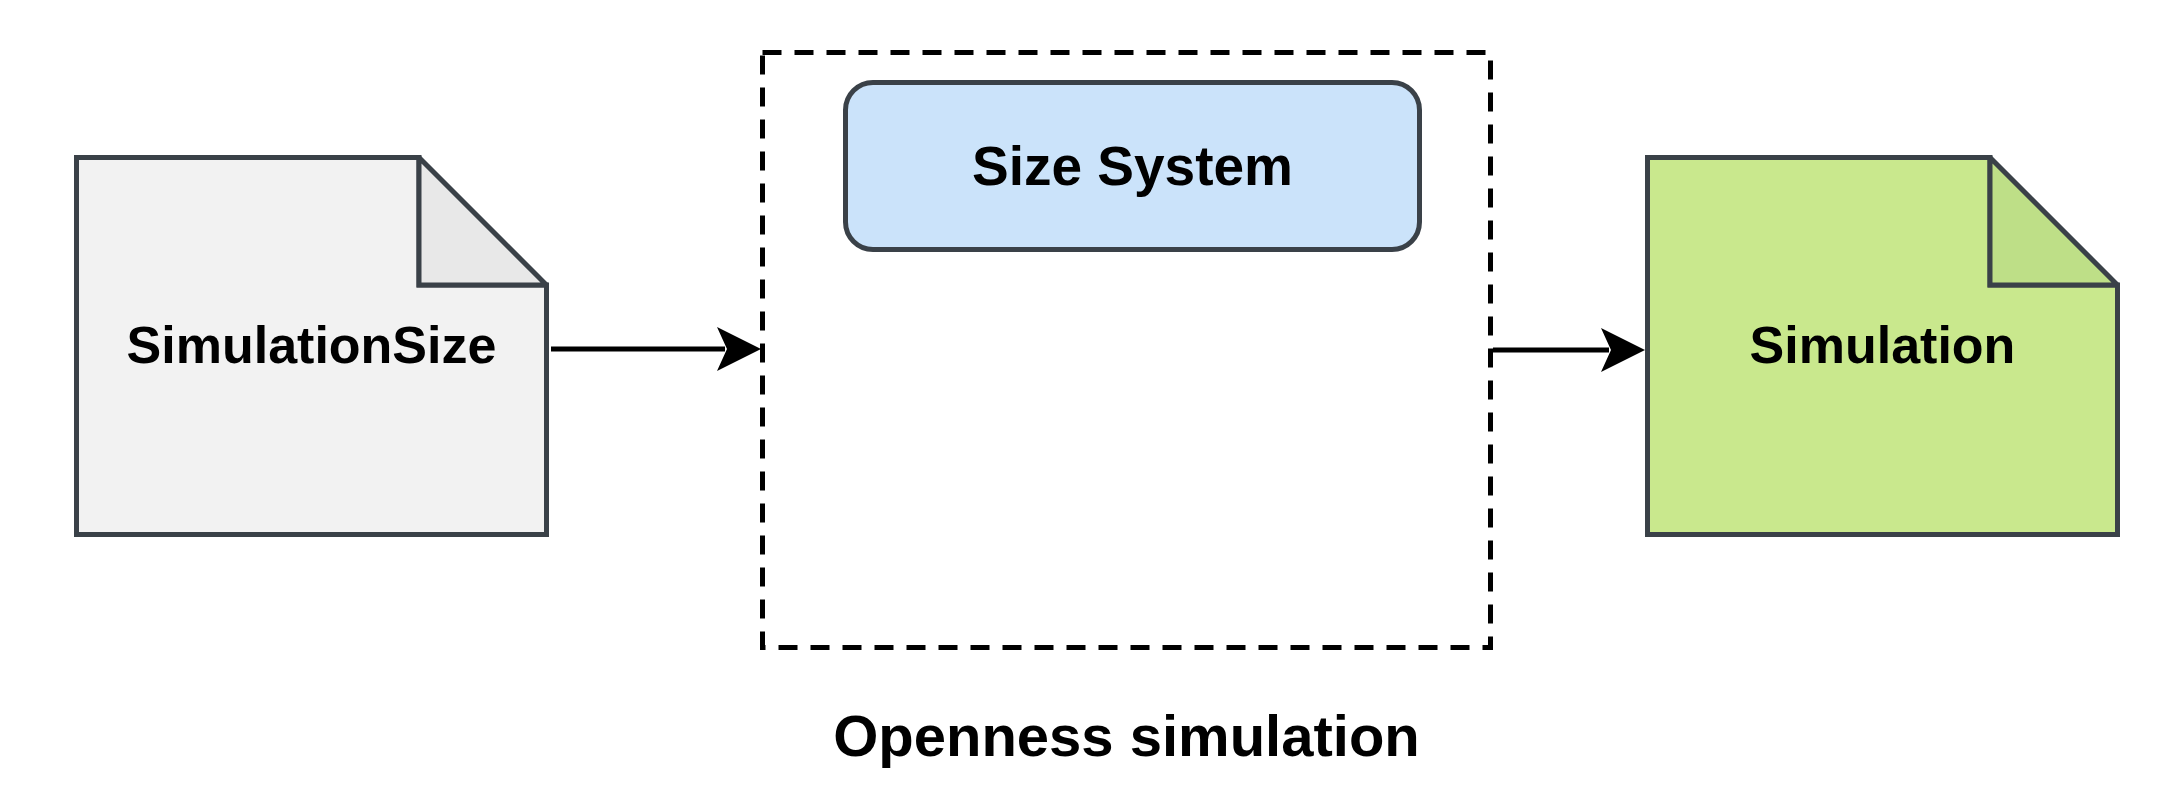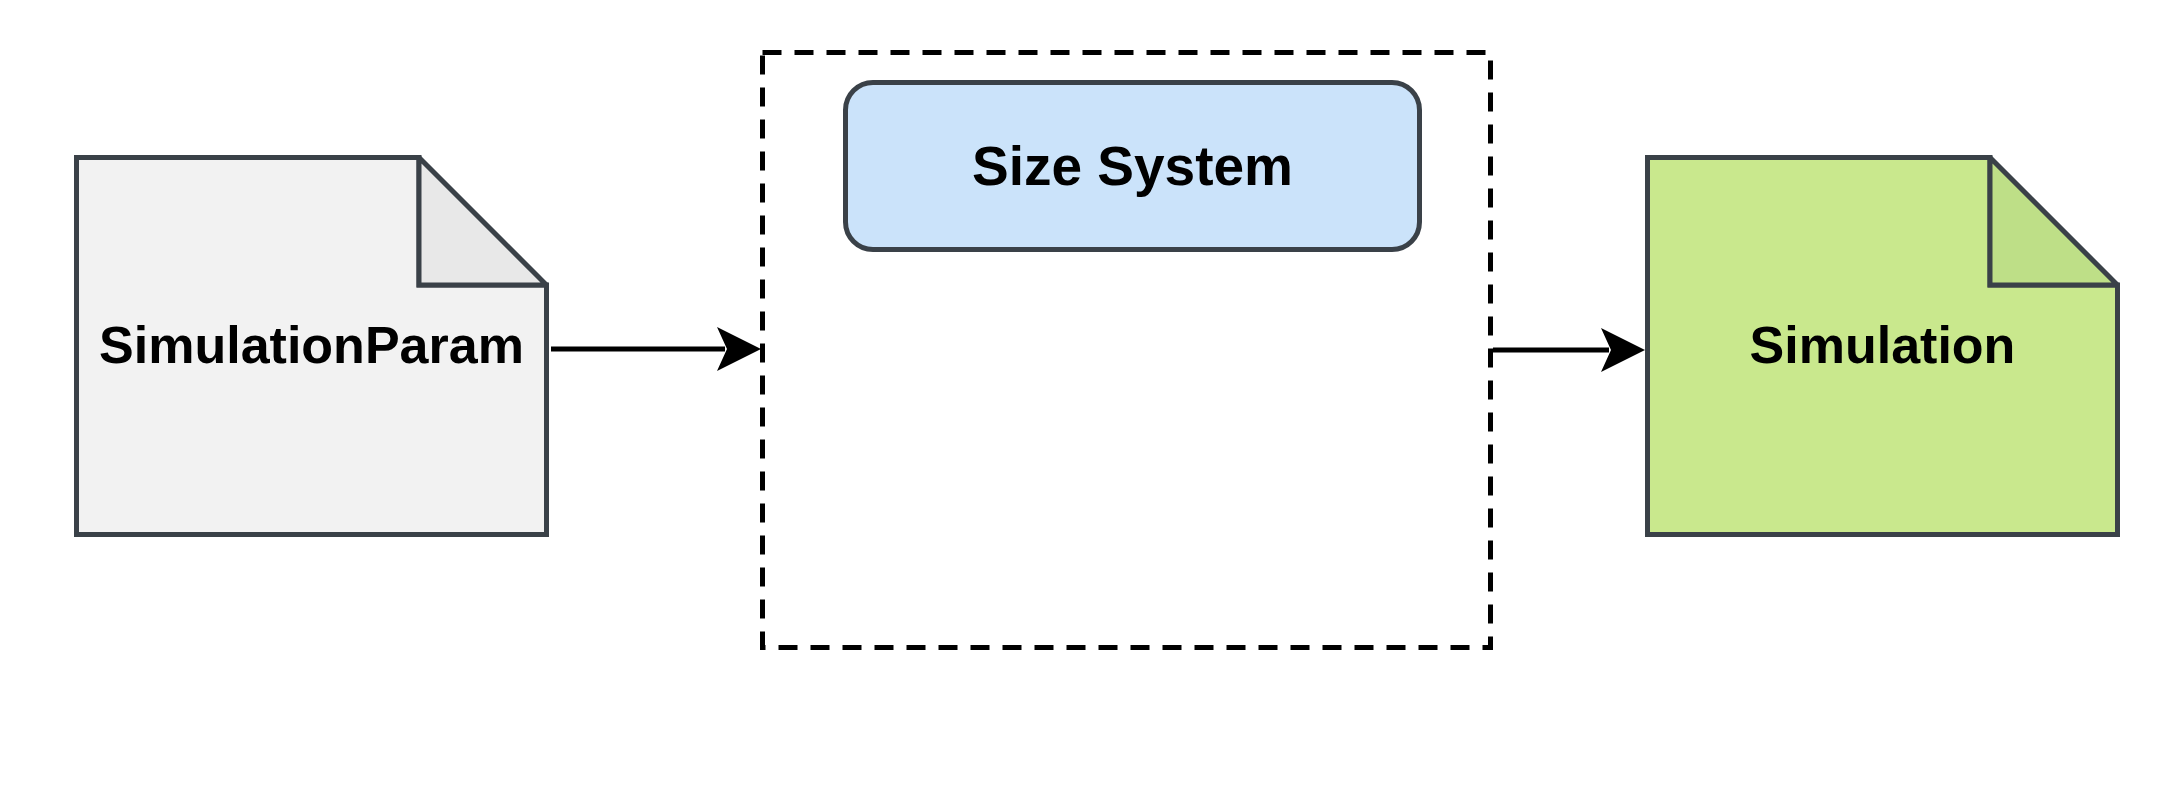--- a/index.html
+++ b/index.html
@@ -84,21 +84,21 @@
 
 <div class="canvas">
 
   <div class="doc doc-input">
     <svg viewBox="0 0 475 382">
       <path d="M2.5,2.5 L345,2.5 L345,130 L472.5,130 L472.5,379.5 L2.5,379.5 Z" stroke-width="5" stroke-linejoin="miter" fill="#f2f2f2" stroke="#3a4148"></path>
       <path d="M345,2.5 L472.5,130 L345,130 Z" stroke-width="5" stroke-linejoin="miter" fill="#e8e8e8" stroke="#3a4148"></path>
     </svg>
     <div class="doc-label" style="color: rgb(0, 0, 0);">
       <span>Simulation</span>
-      <span>Param</span>
+      <span>Size</span>
     </div>
   </div>
 
   <div class="arrow arrow-1">
     <svg viewBox="0 0 216 60">
       <line x1="2" y1="30" x2="176" y2="30" stroke-width="5" stroke="#000000"></line>
       <polygon points="212,30 168,8 178,30 168,52" fill="#000000"></polygon>
     </svg>
   </div>
 
@@ -123,14 +123,15 @@
   <div class="doc doc-output">
     <svg viewBox="0 0 475 382">
       <path d="M2.5,2.5 L345,2.5 L345,130 L472.5,130 L472.5,379.5 L2.5,379.5 Z" stroke-width="5" stroke-linejoin="miter" fill="#c9e88d" stroke="#3a4148"></path>
       <path d="M345,2.5 L472.5,130 L345,130 Z" stroke-width="5" stroke-linejoin="miter" fill="#bedf87" stroke="#3a4148"></path>
     </svg>
     <div class="doc-label" style="color: rgb(0, 0, 0);">
       <span>Simulation</span>
     </div>
   </div>
 
+  <div class="caption" style="color: rgb(0, 0, 0);">Openness simulation</div>
 
 </div>
 
 </body></html>

